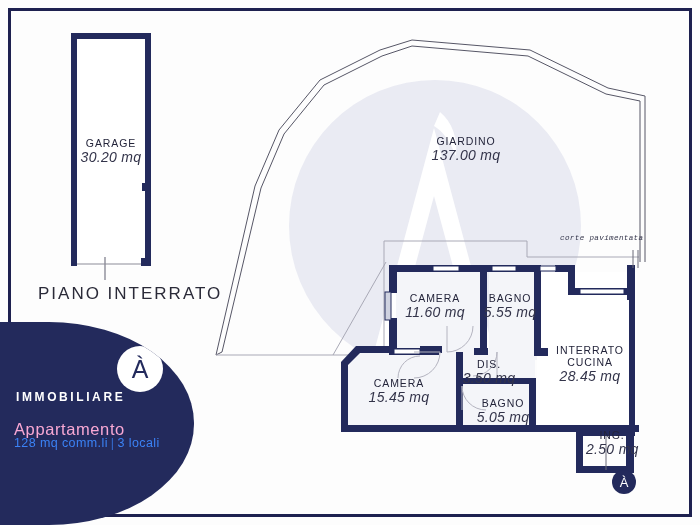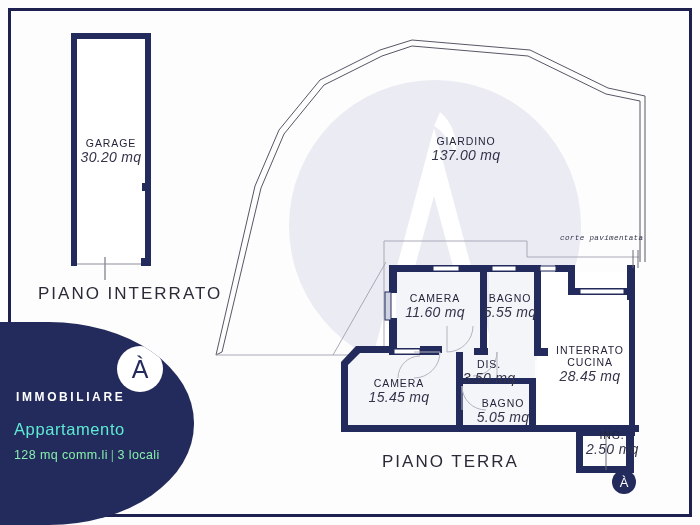--- a/index.html
+++ b/index.html
@@ -100,25 +100,25 @@
     display:flex;align-items:center;justify-content:center;
     font-weight:300;
   }
   #logo-sub{
     position:absolute;left:2px;top:44px;
     font-size:12px;letter-spacing:2.6px;
     color:#ffffff;font-weight:600;
   }
   #badge-t1{
     position:absolute;left:14px;top:98px;
-    font-size:16.5px;letter-spacing:.6px;color:#5eead4;
+    font-size:16.5px;letter-spacing:.6px;color:#f9a8d4;
   }
   #badge-t2{
-    position:absolute;left:14px;top:126px;
-    font-size:12.5px;letter-spacing:.4px;color:#86efac;
+    position:absolute;left:14px;top:114px;
+    font-size:12.5px;letter-spacing:.4px;color:#3b82f6;
   }
   .sep{opacity:.75;padding:0 3px;}
 
   
   #north-badge{
     position:absolute;
     left:612px;top:470px;
     width:24px;height:24px;border-radius:50%;
     background:#232a5c;
     display:flex;align-items:center;justify-content:center;
@@ -281,21 +281,20 @@
   </div>
 
   <div class="lbl" style="left:586px;top:430px;width:52px;">
     <span class="rn">ING.</span>
     <span class="ra">2.50 mq</span>
   </div>
 
   <div class="tinynote" style="left:560px;top:234px;font-family:Liberation Mono, monospace;">corte pavimentata</div>
 
   <div class="floorname" style="left:38px;top:284px;">PIANO INTERRATO</div>
-  <div class="floorname" style="left:382px;top:452px;">PIANO TERRA</div>
 
   <div id="north-badge">À</div>
 
   <div id="badge">
     <div id="badge-inner">
 
       <div id="logo-row">
         <div id="logo-disc"></div>
         <div id="logo-a">À</div>
         <div id="logo-sub">IMMOBILIARE</div>

